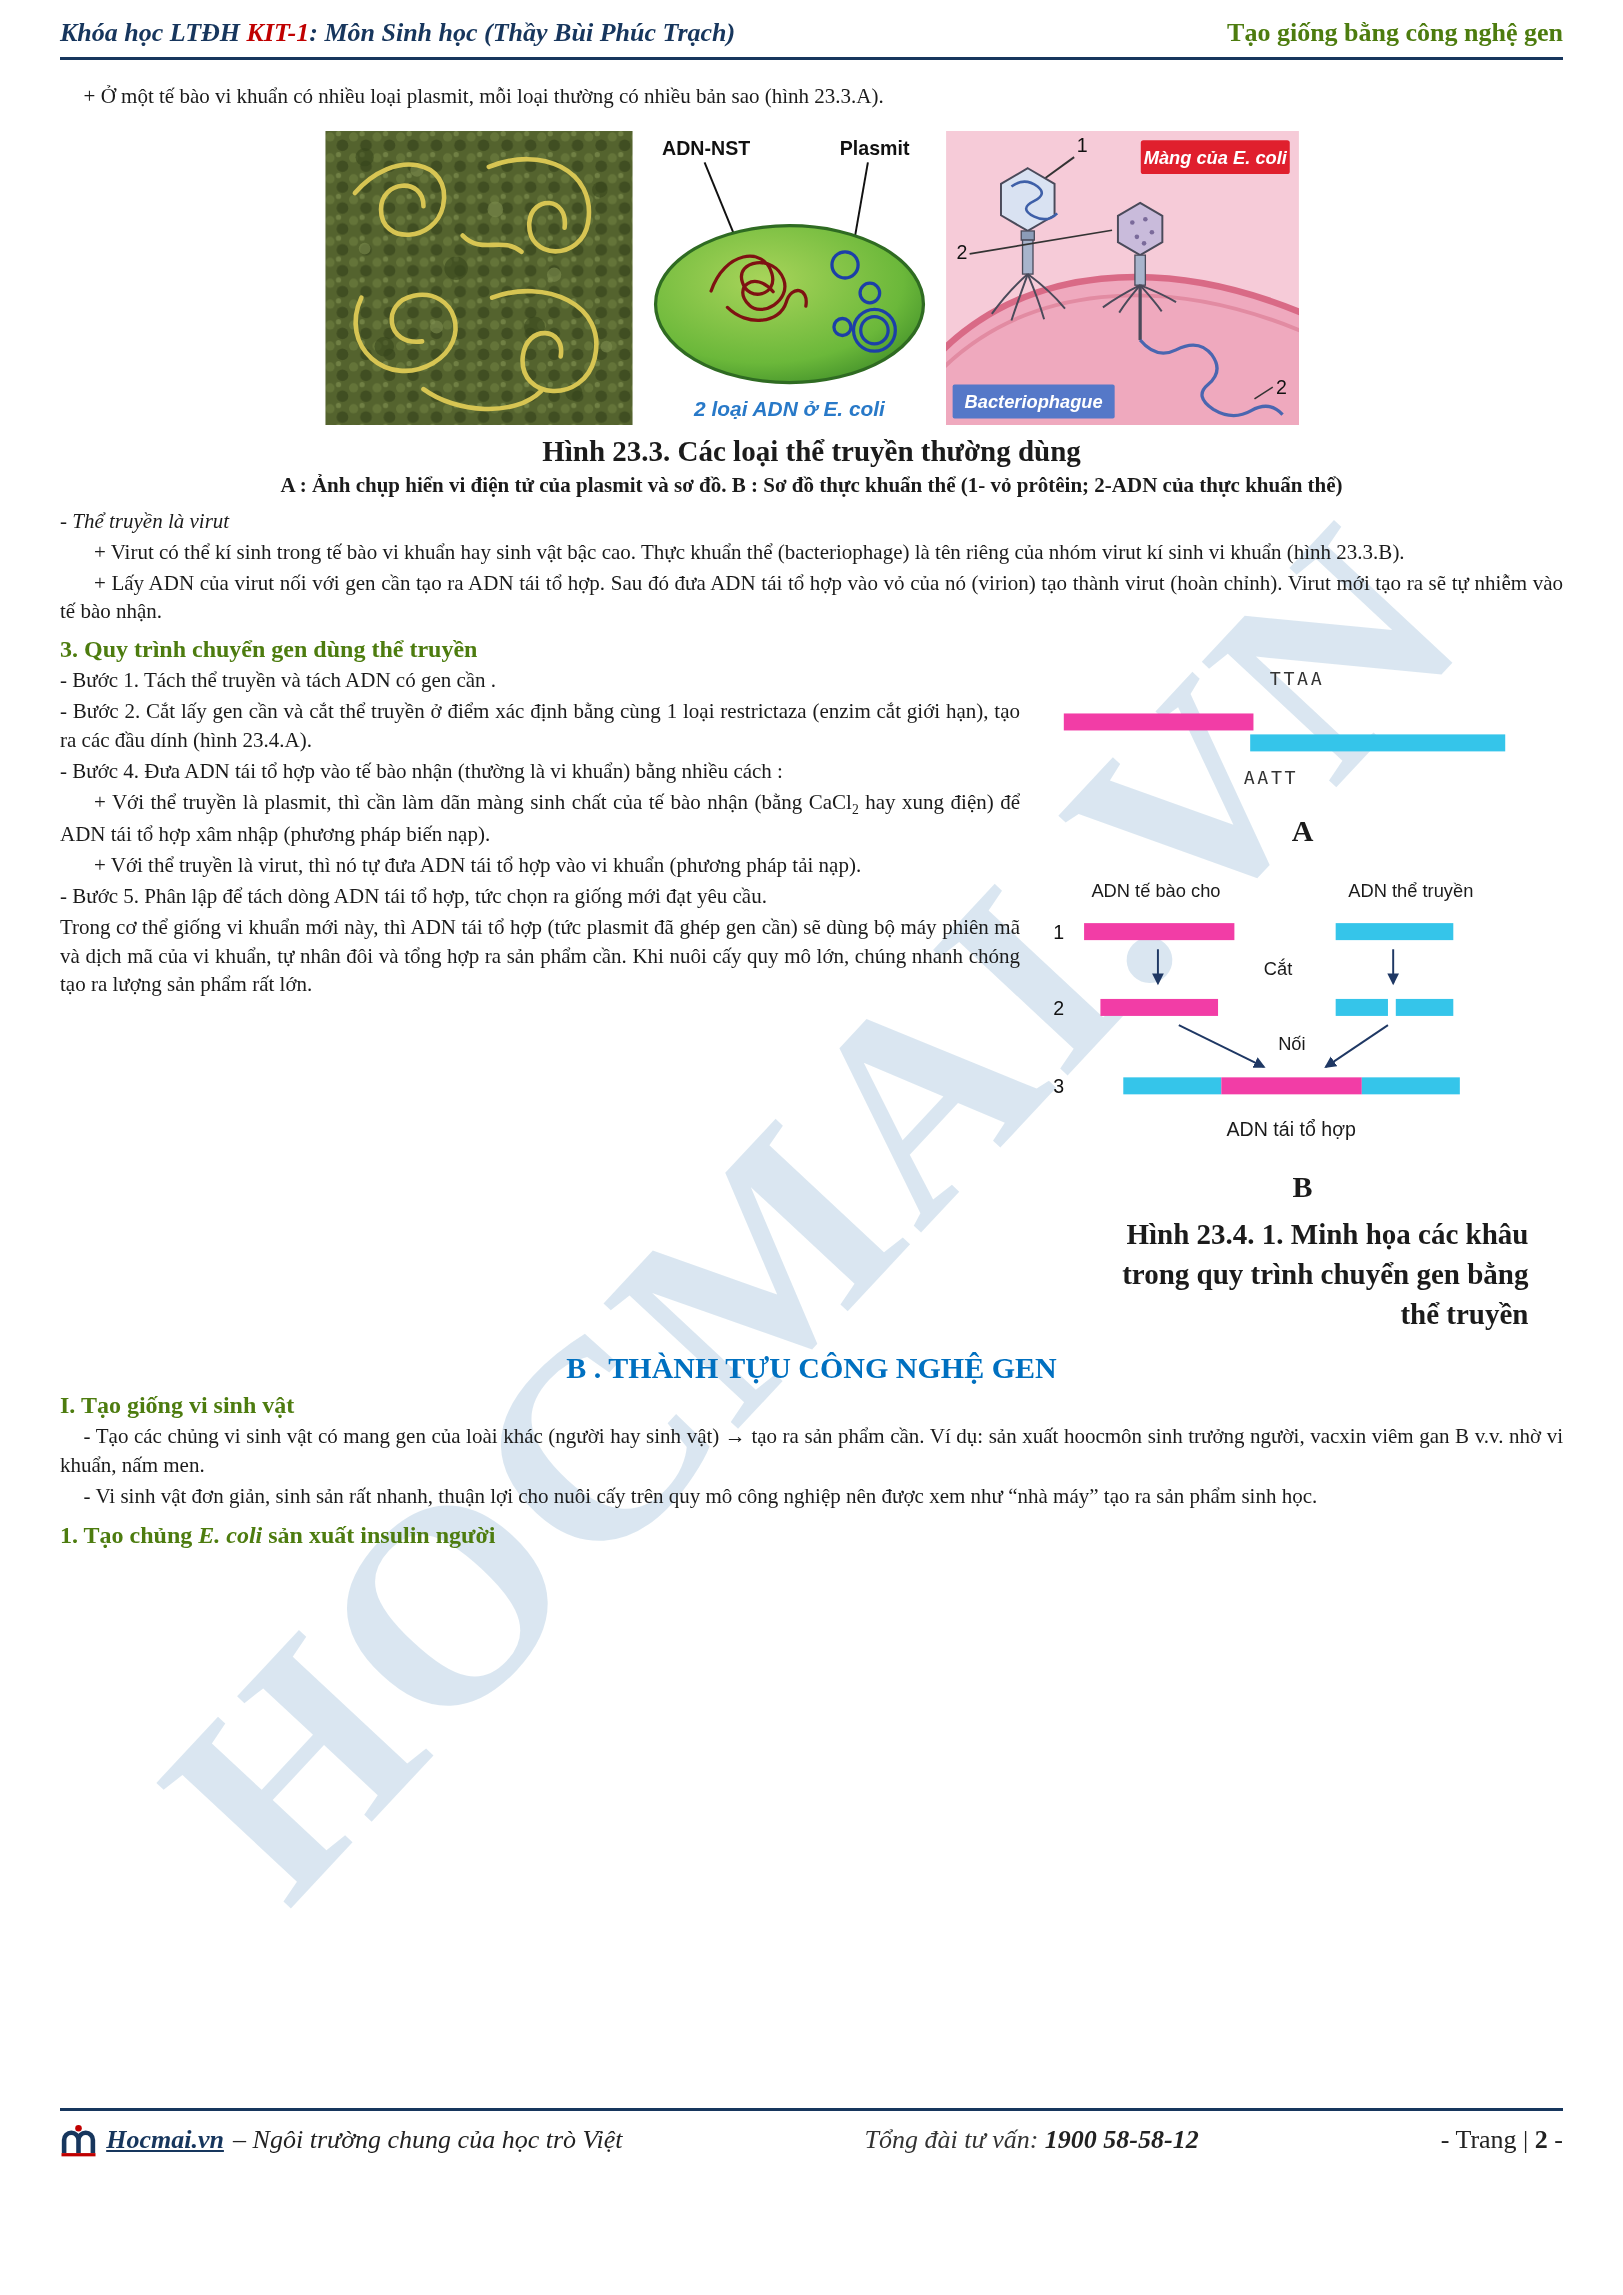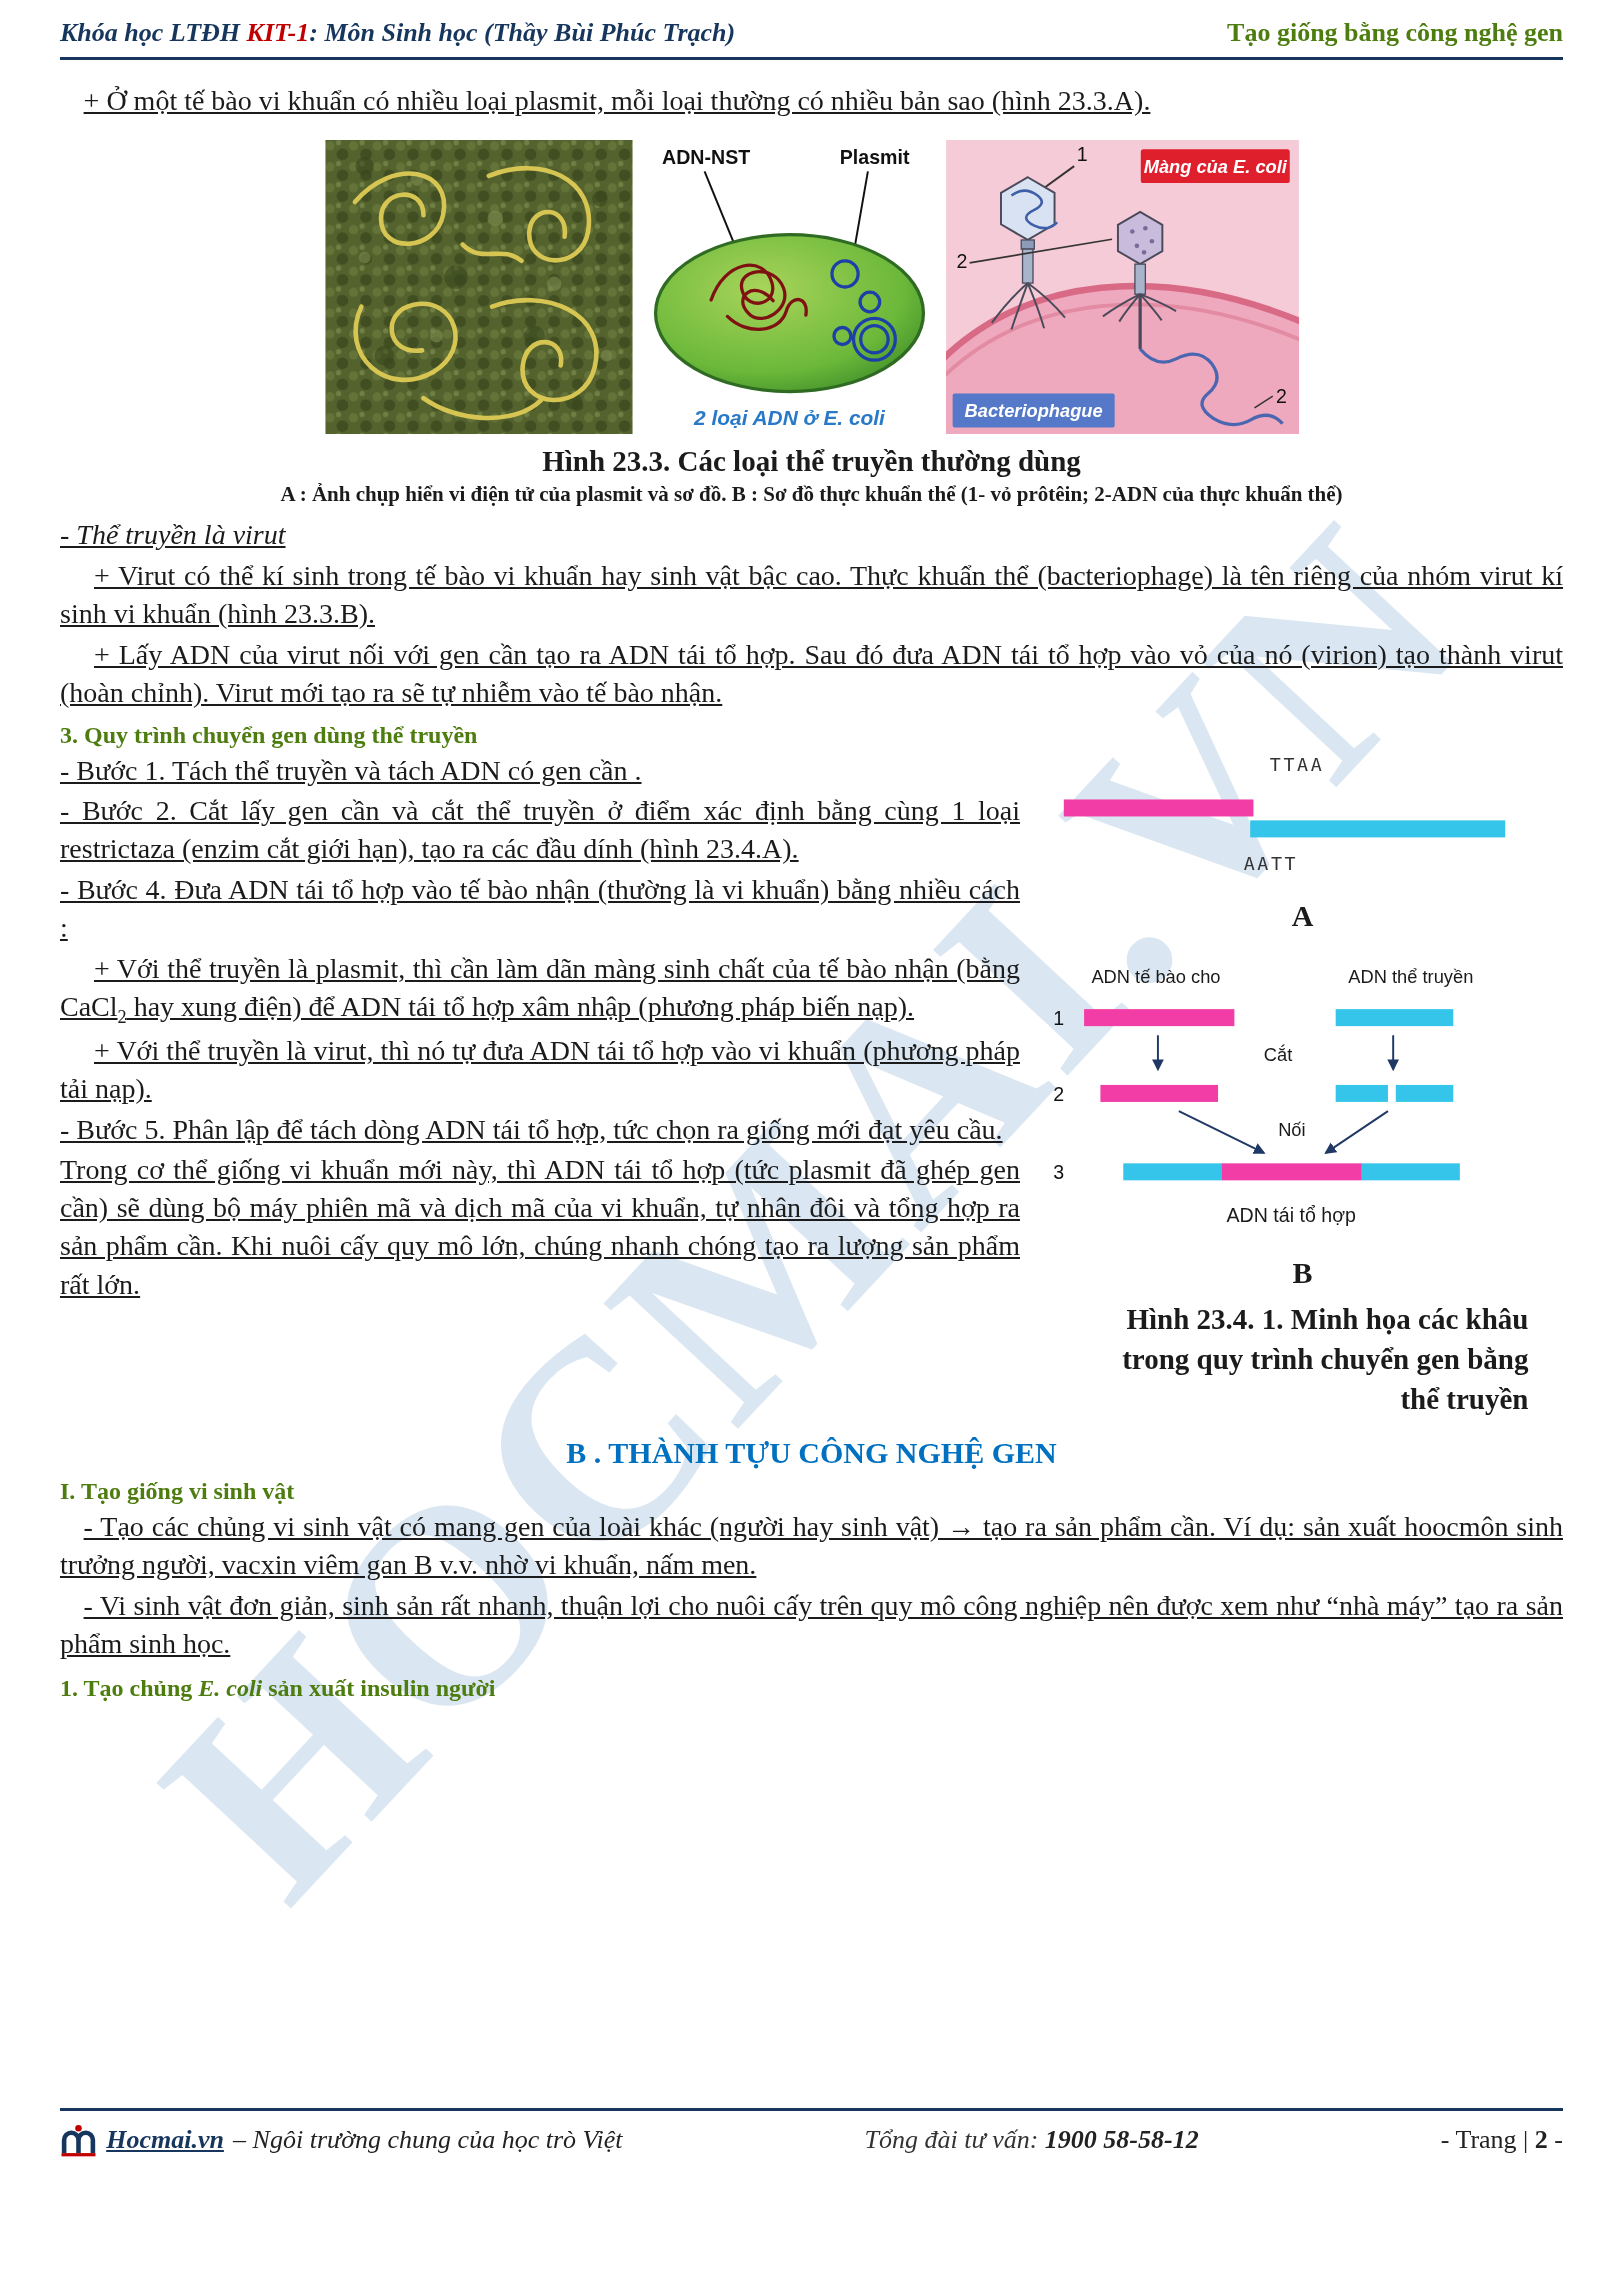--- a/index.html
+++ b/index.html
@@ -15,21 +15,21 @@
     color:#A9C6DE; opacity:0.42; z-index:0; pointer-events:none;
   }
   .content { position:relative; z-index:1; padding:18.3px 60px 0 60px; }
 
   .header { display:flex; justify-content:space-between; align-items:flex-start;
     border-bottom:3.9px solid #17365D; padding-bottom:9.2px; }
   .header-left { font-size:26px; font-weight:bold; font-style:italic; color:#17365D; }
   .header-left .red { color:#C00000; }
   .header-right { font-size:26px; font-weight:bold; color:#4d7c0f; }
 
-  .body { font-size:28px; line-height:1.36; text-align:justify; margin:2.6px 0;text-decoration:underline; }
+  .body { font-size:21px; line-height:1.36; text-align:justify; margin:2.6px 0; }
   .ind { text-indent:34px; }
   .ind-sm { text-indent:23.6px; }
   .it { font-style:italic; }
   sub { font-size:0.65em; }
 
   .h-blue { color:#4d7c0f; font-weight:bold; font-size:24px; margin:6.5px 0 2.6px 0; }
   .h-center { color:#0070C0; font-weight:bold; font-size:30px; text-align:center; margin:17px 0 7.9px 0; }
 
   .fig-row { display:flex; justify-content:center; align-items:flex-start; gap:16px; margin:19.6px 0 5.2px 0; }
   .fig-title { text-align:center; font-weight:bold; font-size:29px; margin-top:10.5px; }

